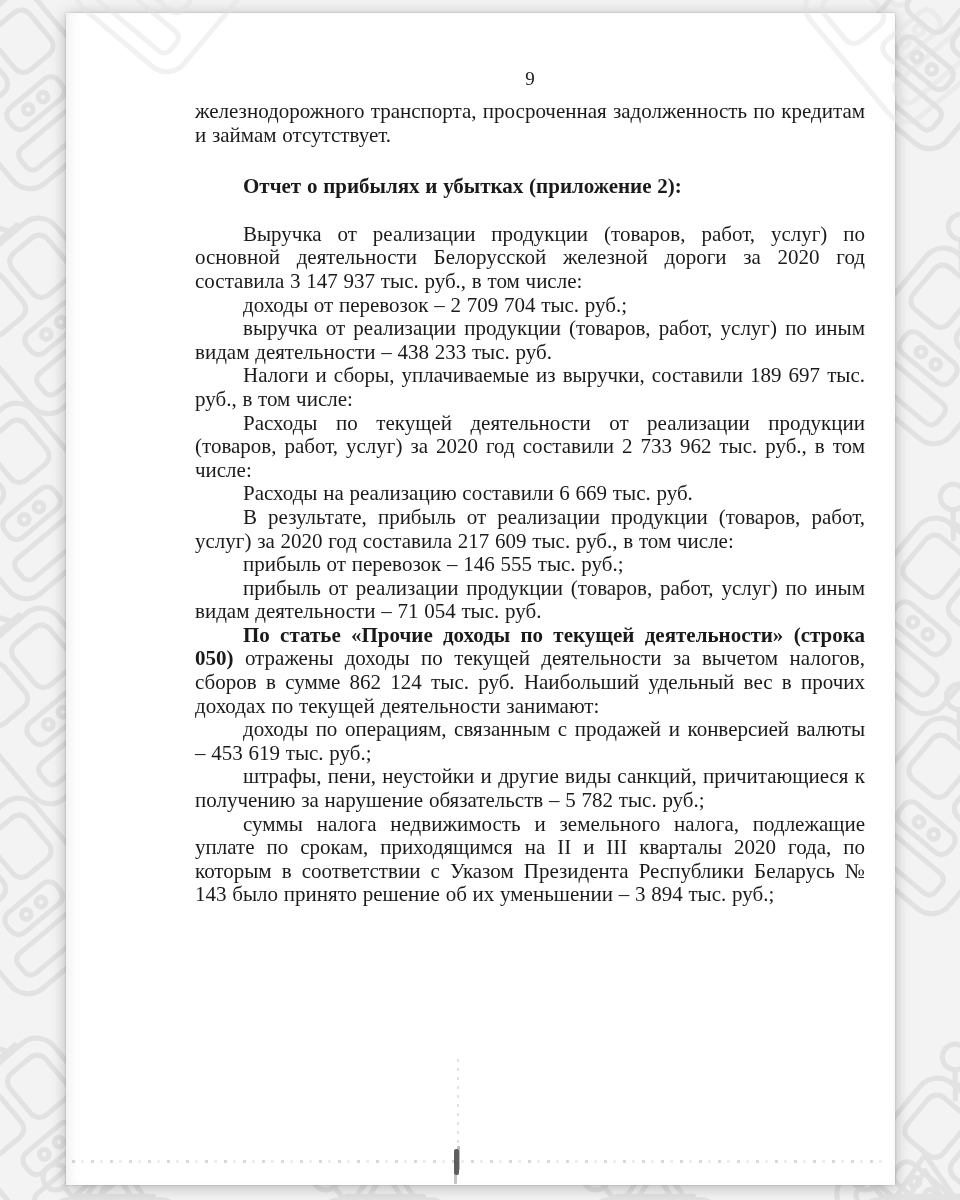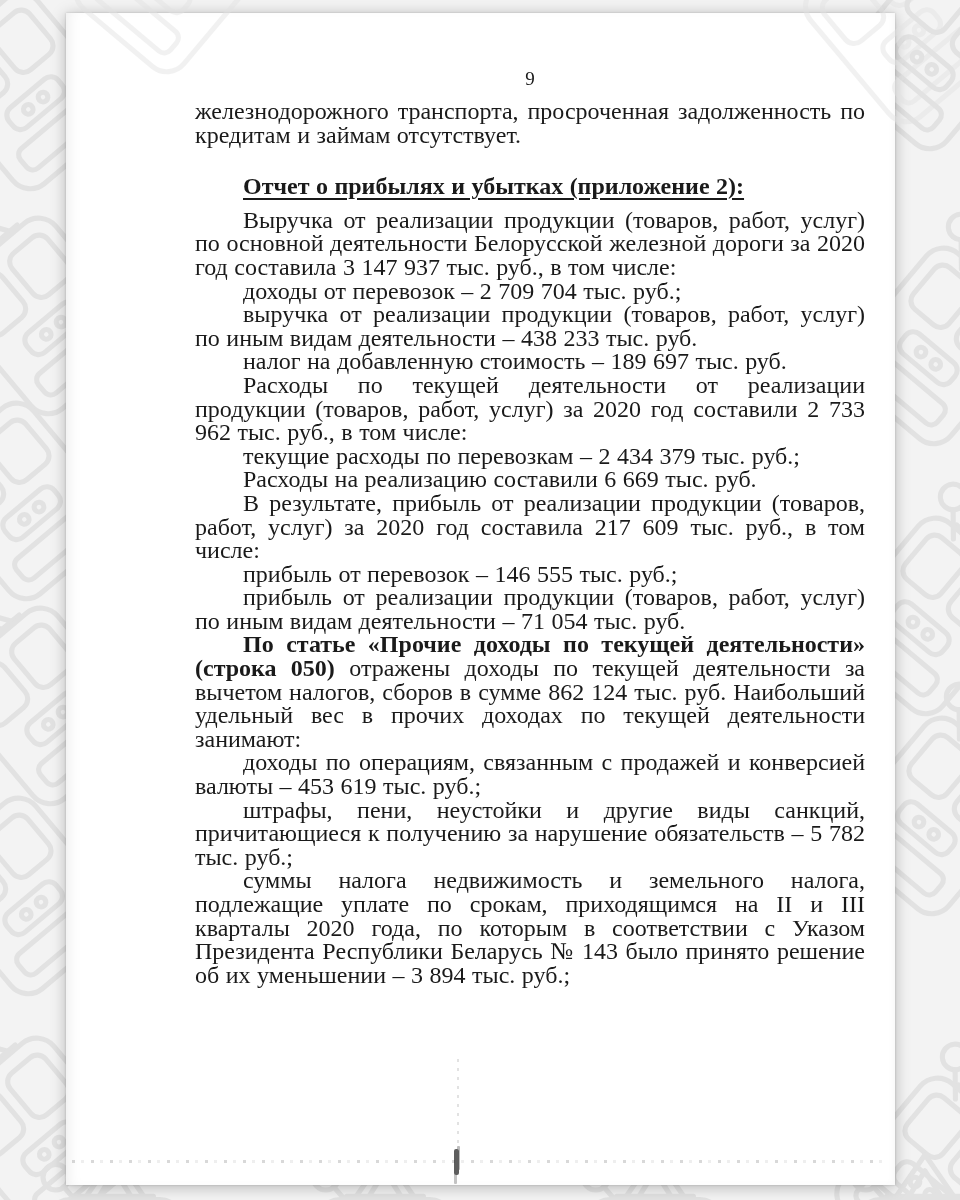--- a/index.html
+++ b/index.html
@@ -41,39 +41,38 @@
     color: #1a1a1a;
   }
   .page-number {
     text-align: center;
     font-size: 19px;
     line-height: 22px;
     margin: 0 0 10px 0;
   }
   .para {
     margin: 0;
-    font-size: 24px;
+    font-size: 21px;
     line-height: 23.6px;
     text-align: justify;
     text-indent: 48px;
     word-spacing: 0.5px;
   }
   .no-indent { text-indent: 0; }
   .heading {
     margin-top: 28px;
     margin-bottom: 0;
     font-weight: bold;
   }
   .heading .heading-text {
-    text-decoration: underline;
     text-decoration-thickness: 2px;
     text-underline-offset: 4px;
     margin-top: 34px;
   }
-  #paragraphs { margin-top: 10px; }
+  #paragraphs { margin-top: 24px; }
 
   
   .scan-line {
     position: absolute;
     left: 6px; right: 8px; top: 1147px; height: 3px;
     background: repeating-linear-gradient(90deg,
       rgba(85,85,85,0.30) 0 3px, transparent 3px 9px,
       rgba(120,120,120,0.16) 9px 12px, transparent 12px 19px);
     opacity: 0.75;
   }
@@ -371,23 +370,22 @@
 
 <div class="page">
   <div class="content">
     <div class="page-number">9</div>
     <p class="para no-indent">железнодорожного транспорта, просроченная задолженность по кредитам и займам отсутствует.</p>
     <p class="para heading"><span class="heading-text">Отчет о прибылях и убытках (приложение 2):</span></p>
     <div id="paragraphs">
         <p class="para"><span>Выручка от реализации продукции (товаров, работ, услуг) по основной деятельности Белорусской железной дороги за 2020 год составила 3 147 937 тыс. руб., в том числе:</span></p>
         <p class="para"><span>доходы от перевозок – 2 709 704 тыс. руб.;</span></p>
         <p class="para"><span>выручка от реализации продукции (товаров, работ, услуг) по иным видам деятельности – 438 233 тыс. руб.</span></p>
-        <p class="para"><span>налог на добавленную стоимость – 189 697 тыс. руб.</span></p>
+        <p class="para"><span>Налоги и сборы, уплачиваемые из выручки, составили 189 697 тыс. руб., в том числе:</span></p>
         <p class="para"><span>Расходы по текущей деятельности от реализации продукции (товаров, работ, услуг) за 2020 год составили 2 733 962 тыс. руб., в том числе:</span></p>
-        <p class="para"><span>текущие расходы по перевозкам – 2 434 379 тыс. руб.;</span></p>
         <p class="para"><span>Расходы на реализацию составили 6 669 тыс. руб.</span></p>
         <p class="para"><span>В результате, прибыль от реализации продукции (товаров, работ, услуг) за 2020 год составила 217 609 тыс. руб., в том числе:</span></p>
         <p class="para"><span>прибыль от перевозок – 146 555 тыс. руб.;</span></p>
         <p class="para"><span>прибыль от реализации продукции (товаров, работ, услуг) по иным видам деятельности – 71 054 тыс. руб.</span></p>
         <p class="para"><b>По статье «Прочие доходы по текущей деятельности» (строка 050)</b><span> отражены доходы по текущей деятельности за вычетом налогов, сборов в сумме 862 124 тыс. руб. Наибольший удельный вес в прочих доходах по текущей деятельности занимают:</span></p>
         <p class="para"><span>доходы по операциям, связанным с продажей и конверсией валюты – 453 619 тыс. руб.;</span></p>
         <p class="para"><span>штрафы, пени, неустойки и другие виды санкций, причитающиеся к получению за нарушение обязательств – 5 782 тыс. руб.;</span></p>
         <p class="para"><span>суммы налога недвижимость и земельного налога, подлежащие уплате по срокам, приходящимся на II и III кварталы 2020 года, по которым в соответствии с Указом Президента Республики Беларусь № 143 было принято решение об их уменьшении – 3 894 тыс. руб.;</span></p>
       </div>
   </div>

